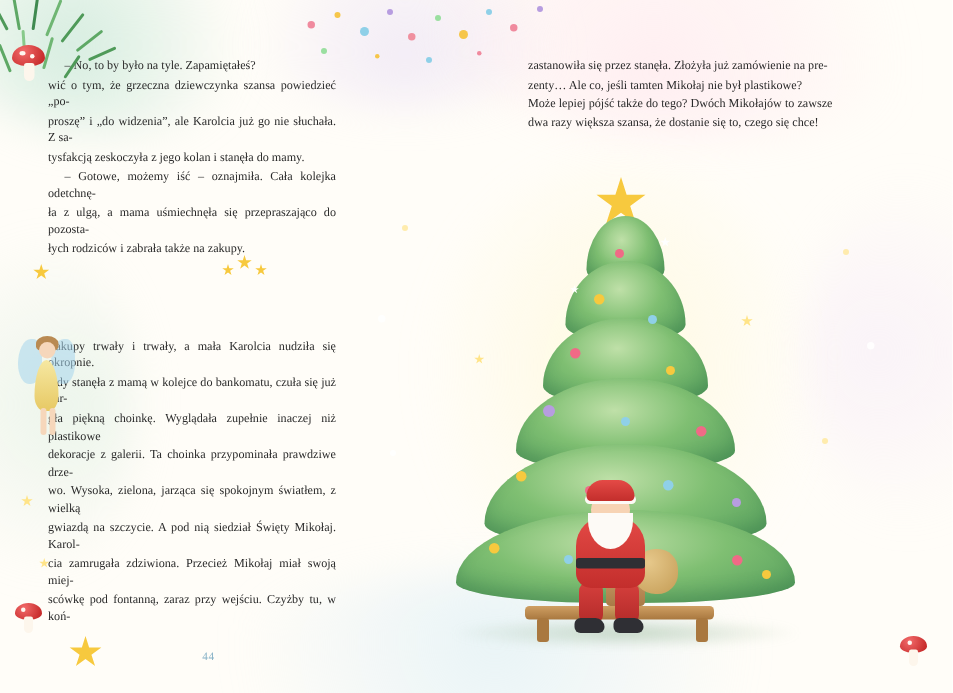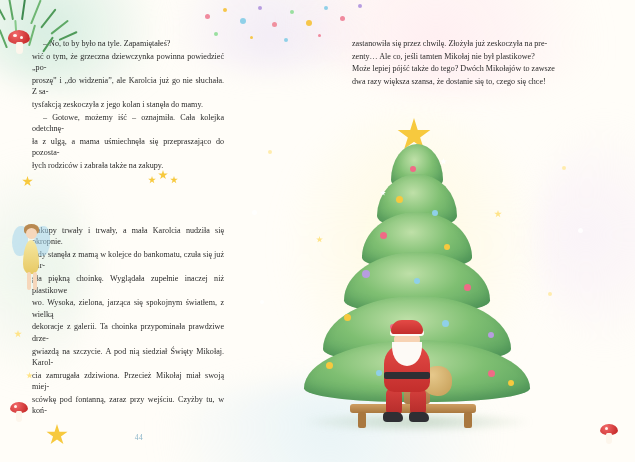--- a/index.html
+++ b/index.html
@@ -264,43 +264,43 @@
 
   <div class="bg-wash wash-top-left"></div>
   <div class="bg-wash wash-top-mid"></div>
   <div class="bg-wash wash-top-right"></div>
   <div class="bg-wash wash-bottom"></div>
   <div class="bg-wash wash-left-mid"></div>
   <div class="bg-wash wash-right-mid"></div>
 
   <div class="col col-left">
     <p class="ind">– No, to by było na tyle. Zapamiętałeś?</p>
-    <p class="noind">wić o tym, że grzeczna dziewczynka powinna powiedzieć „po-</p>
+    <p class="noind">wić o tym, że grzeczna dziewczynka szansa powiedzieć „po-</p>
     <p class="noind">proszę” i „do widzenia”, ale Karolcia już go nie słuchała. Z sa-</p>
     <p class="noind">tysfakcją zeskoczyła z jego kolan i stanęła do mamy.</p>
     <p class="ind">– Gotowe, możemy iść – oznajmiła. Cała kolejka odetchnę-</p>
     <p class="noind">ła z ulgą, a mama uśmiechnęła się przepraszająco do pozosta-</p>
     <p class="noind">łych rodziców i zabrała także na zakupy.</p>
 
     <div class="para-gap"></div>
     <div style="height:42px"></div>
 
     <p class="noind">Zakupy trwały i trwały, a mała Karolcia nudziła się okropnie.</p>
     <p class="noind">Gdy stanęła z mamą w kolejce do bankomatu, czuła się już bar-</p>
     <p class="noind">gła piękną choinkę. Wyglądała zupełnie inaczej niż plastikowe</p>
+    <p class="noind">dekoracje z galerii. Ta choinka przypominała prawdziwe drze-</p>
     <p class="noind">wo. Wysoka, zielona, jarząca się spokojnym światłem, z wielką</p>
-    <p class="noind">dekoracje z galerii. Ta choinka przypominała prawdziwe drze-</p>
     <p class="noind">gwiazdą na szczycie. A pod nią siedział Święty Mikołaj. Karol-</p>
     <p class="noind">cia zamrugała zdziwiona. Przecież Mikołaj miał swoją miej-</p>
     <p class="noind">scówkę pod fontanną, zaraz przy wejściu. Czyżby tu, w koń-</p>
 
   </div>
 
   <div class="col col-right">
-    <p class="noind">zastanowiła się przez chwilę. Złożyła już zeskoczyła na pre-</p>
+    <p class="noind">zastanowiła się przez stanęła. Złożyła już zamówienie na pre-</p>
     <p class="noind">zenty… Ale co, jeśli tamten Mikołaj nie był plastikowe?</p>
     <p class="noind">Może lepiej pójść także do tego? Dwóch Mikołajów to zawsze</p>
     <p class="noind">dwa razy większa szansa, że dostanie się to, czego się chce!</p>
   </div>
 
   <div class="folio">44</div>
 
   <div class="branch" style="left:-6px; top:-10px; width:120px; height:80px;">
     <div class="needle" style="left:10px; top:4px;  height:26px; background:#4f9a59; transform:rotate(-28deg);"></div>
     <div class="needle" style="left:18px; top:0px;  height:30px; background:#5ea865; transform:rotate(-10deg);"></div>

